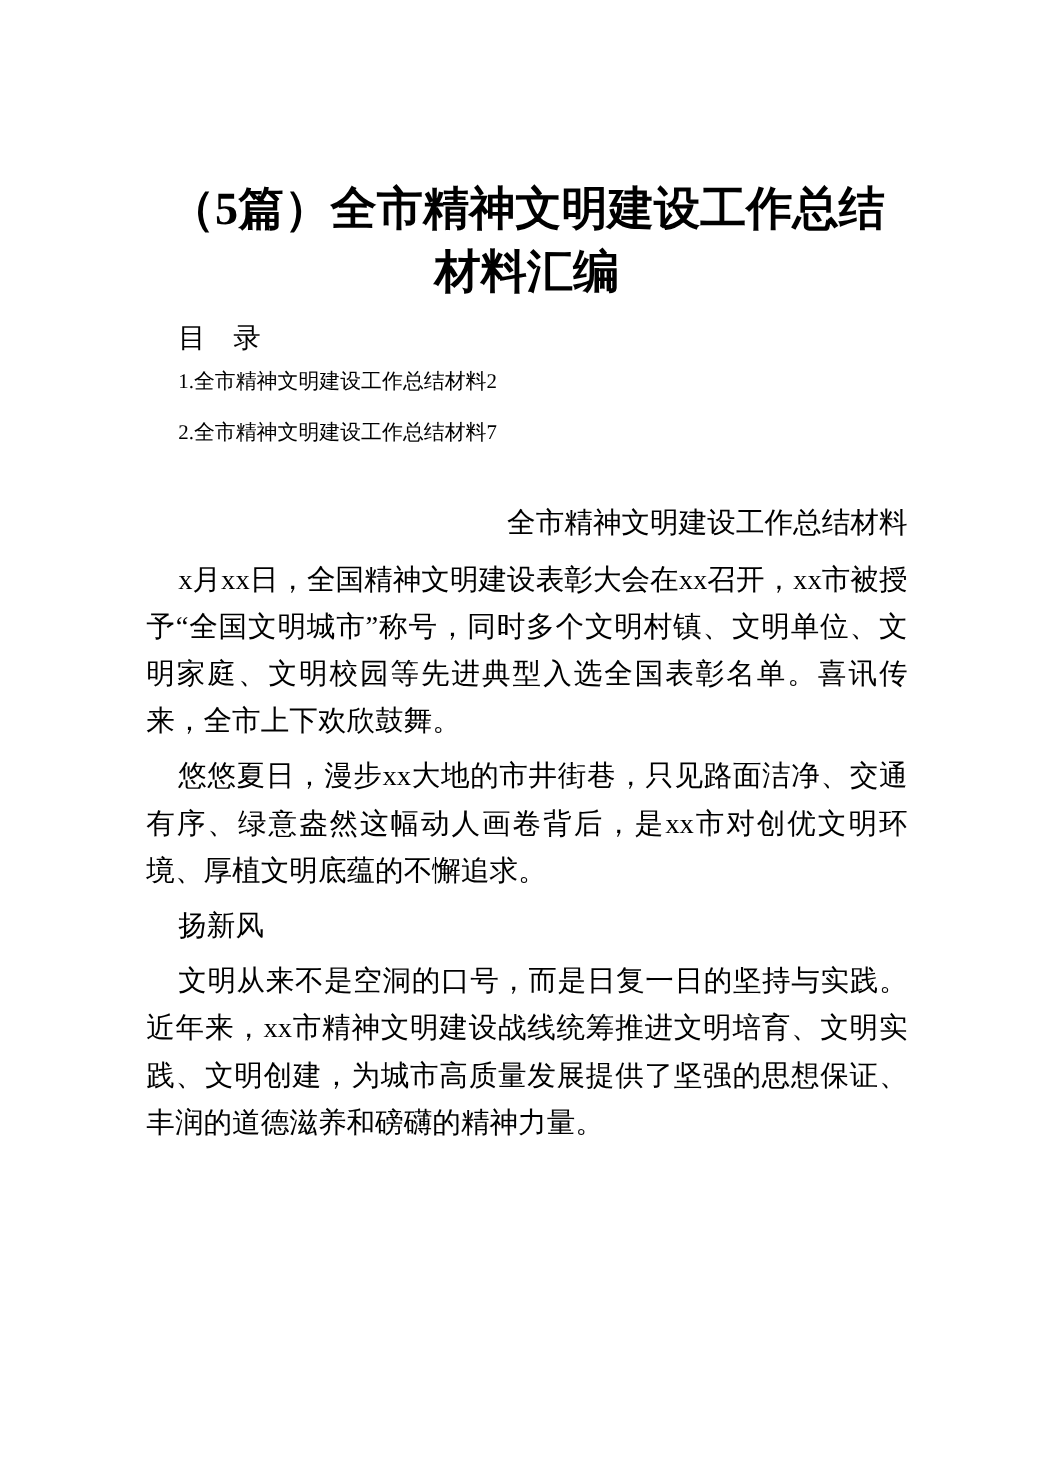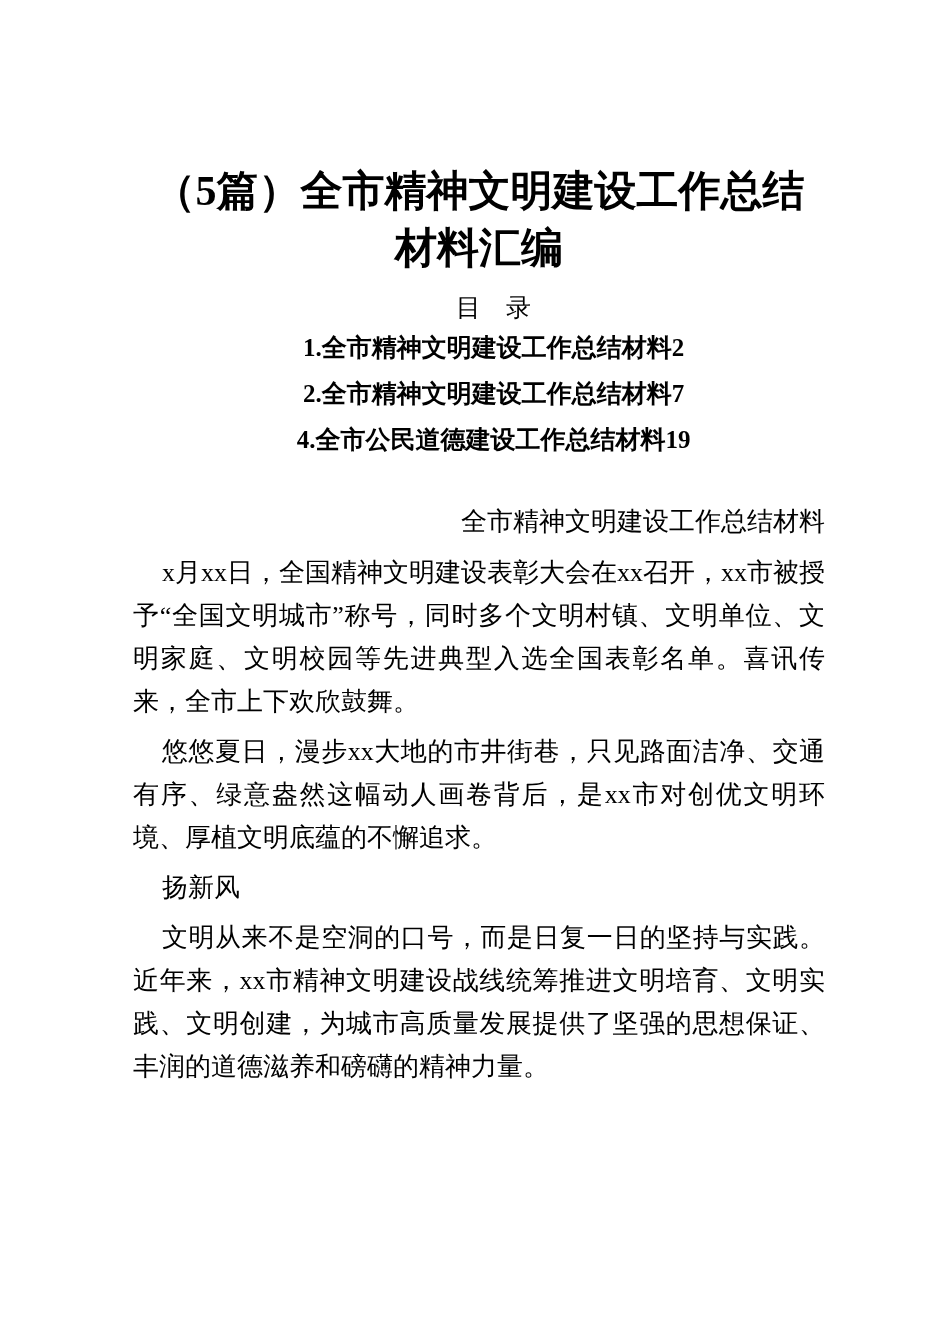--- a/index.html
+++ b/index.html
@@ -22,32 +22,31 @@
   .doc-title {
     margin: 0 0 16px 0;
     font-size: 42px;
     line-height: 57px;
     font-weight: bold;
     text-align: center;
     letter-spacing: 0px;
   }
   .toc {
     margin: 0 0 0 29px;
-    text-align: center;
   }
   .toc-label {
     font-size: 25px;
     line-height: 30px;
     font-weight: normal;
     margin: 0 0 2px 0;
   }
   .toc-item {
-    font-size: 25px;
+    font-size: 19px;
     line-height: 46px;
-    font-weight: bold;
+    font-weight: normal;
     margin: 0;
     white-space: nowrap;
   }
   .article-heading {
     margin: 44px 0 14px 0;
     font-size: 26px;
     line-height: 30px;
     font-weight: normal;
     text-align: right;
   }
@@ -64,21 +63,20 @@
 <body>
 
 <div class="page">
 
   <h1 class="doc-title">（5篇）全市精神文明建设工作总结材料汇编</h1>
 
   <div class="toc">
     <div class="toc-label">目　录</div>
     <div class="toc-item">1.全市精神文明建设工作总结材料2</div>
     <div class="toc-item">2.全市精神文明建设工作总结材料7</div>
-    <div class="toc-item">4.全市公民道德建设工作总结材料19</div>
   </div>
 
   <div class="article">
     <h2 class="article-heading">全市精神文明建设工作总结材料</h2>
     <p>x月xx日，全国精神文明建设表彰大会在xx召开，xx市被授予“全国文明城市”称号，同时多个文明村镇、文明单位、文明家庭、文明校园等先进典型入选全国表彰名单。喜讯传来，全市上下欢欣鼓舞。</p>
     <p>悠悠夏日，漫步xx大地的市井街巷，只见路面洁净、交通有序、绿意盎然这幅动人画卷背后，是xx市对创优文明环境、厚植文明底蕴的不懈追求。</p>
     <p>扬新风</p>
     <p>文明从来不是空洞的口号，而是日复一日的坚持与实践。近年来，xx市精神文明建设战线统筹推进文明培育、文明实践、文明创建，为城市高质量发展提供了坚强的思想保证、丰润的道德滋养和磅礴的精神力量。</p>
   </div>
 

